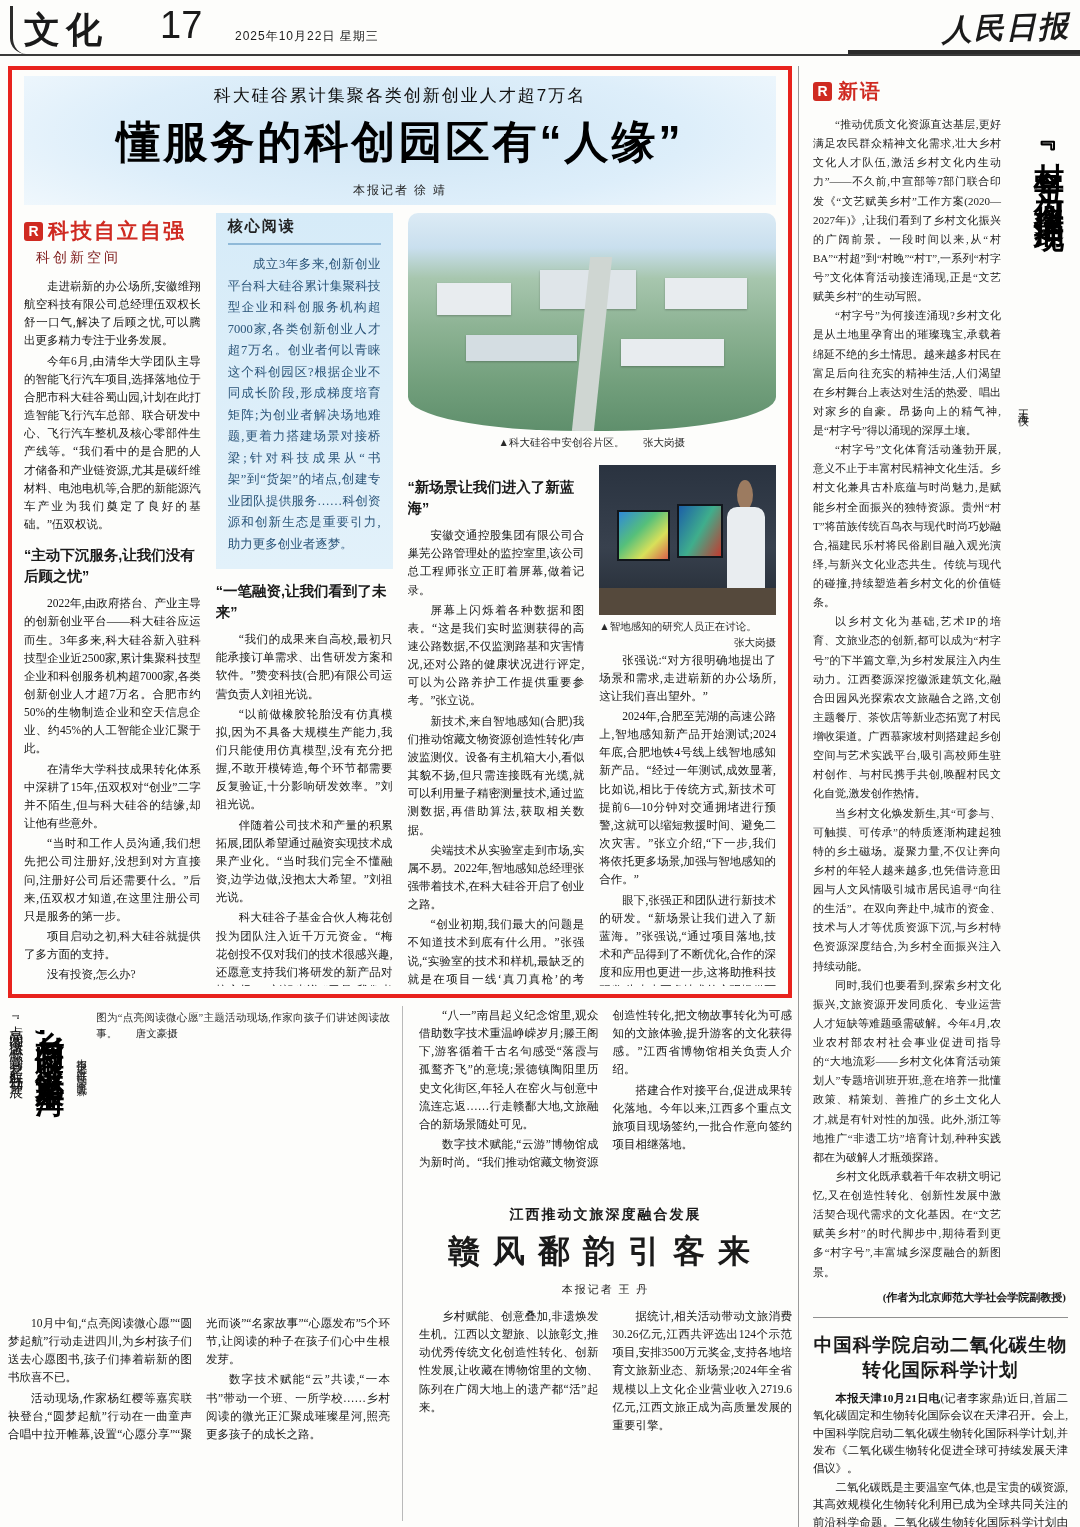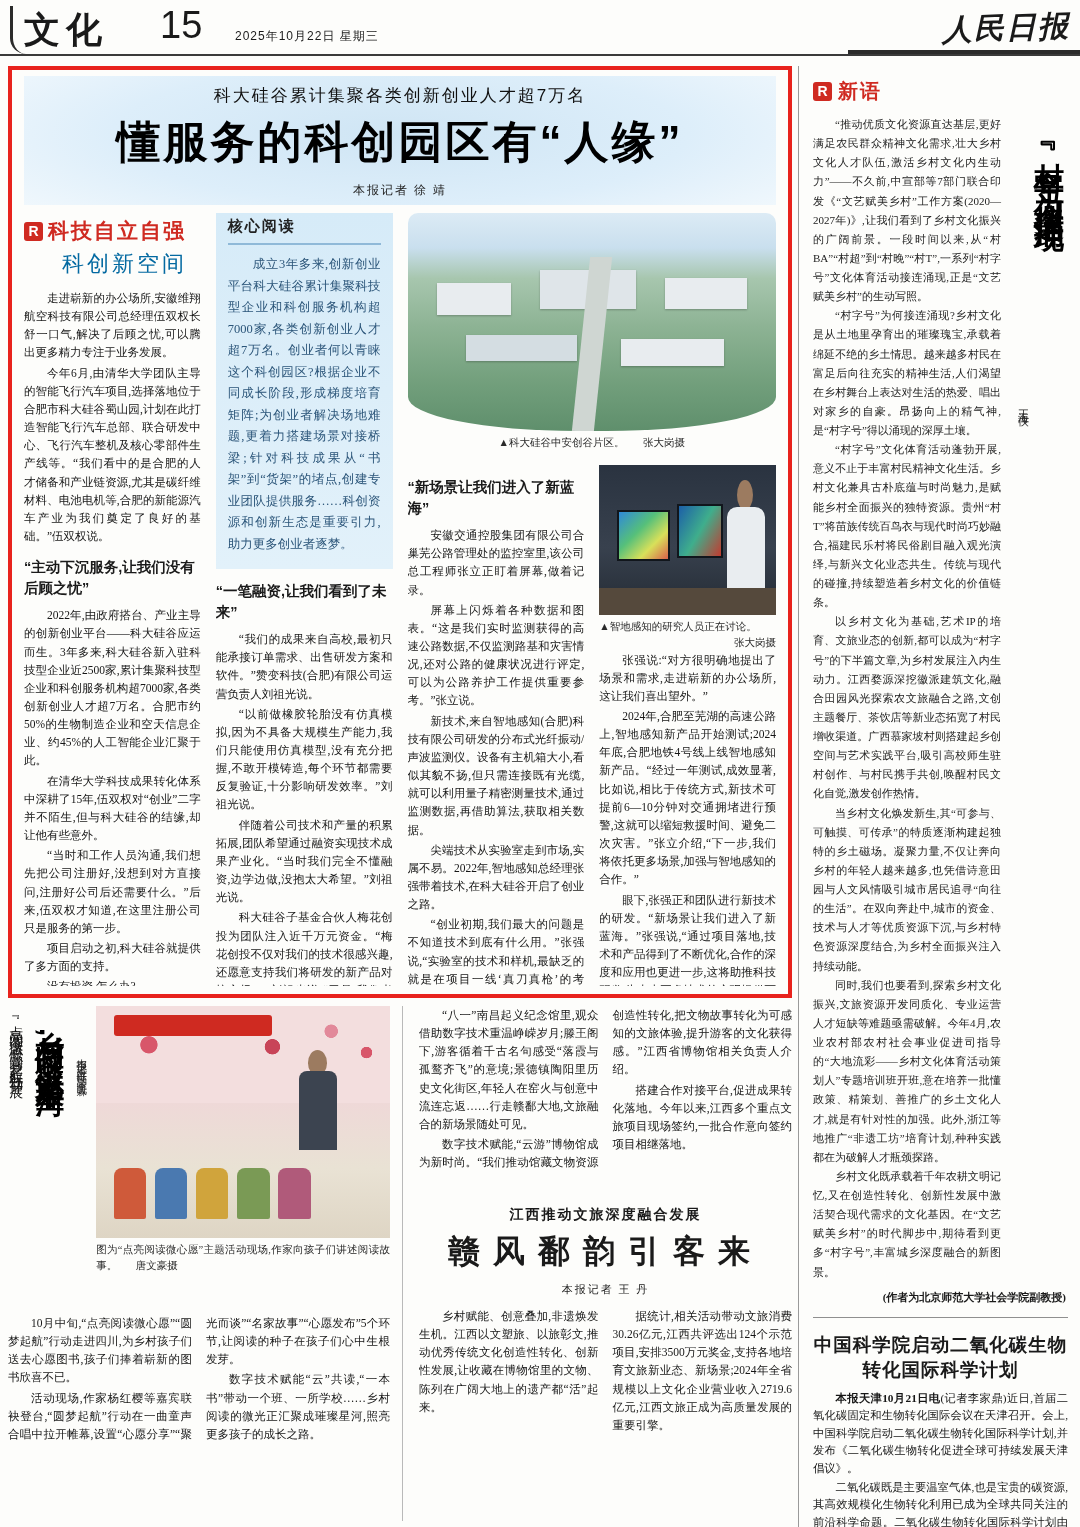--- a/index.html
+++ b/index.html
@@ -48,21 +48,21 @@
   .subhead { font-weight:bold; font-size:14.5px; line-height:1.45; margin:12px 0 7px;
     font-family:"Liberation Sans","DejaVu Sans",sans-serif; }
   
   .series-label { margin:4px 0 10px; }
   .series-line1 { display:flex; align-items:center; gap:5px; }
   .r-logo { display:inline-block; width:19px; height:19px; background:#cf2a21; color:#fff;
     font-weight:bold; font-size:14px; text-align:center; line-height:19px; border-radius:3px;
     font-family:"Liberation Sans","DejaVu Sans",sans-serif; }
   .series-t1 { color:#cf2a21; font-weight:bold; font-size:21px; letter-spacing:2px;
     font-family:"Liberation Sans","DejaVu Sans",sans-serif; }
-  .series-t2 { color:#0369a1; font-size:22px; letter-spacing:3px; margin:4px 0 0 38px;
+  .series-t2 { color:#7f1d1d; font-size:14px; letter-spacing:3px; margin:4px 0 0 12px;
     font-family:"Liberation Sans","DejaVu Sans",sans-serif; }
   
   .core-panel { background:linear-gradient(180deg,#d6ebf8,#e2f1fa); padding:4px 12px 14px; margin-bottom:4px; }
   .core-title { font-weight:bold; font-size:15px; color:#222; letter-spacing:2px;
     font-family:"Liberation Sans","DejaVu Sans",sans-serif; }
   .core-rule { height:2px; background:#8fb9d8; margin:7px 0 9px; }
   .core-body { font-size:12.5px; line-height:1.72; color:#2b5579; text-align:justify; text-indent:2em; }
   
   .photo-art { position:relative; overflow:hidden; }
   .photo1-art { height:218px; border-radius:10px 10px 46% 46% / 10px 10px 34px 34px;
@@ -107,21 +107,21 @@
   .dateline { font-weight:bold; }
   
   .bottom-row { display:flex; flex:1; margin:6px 6px 6px 8px; gap:12px; overflow:hidden; }
   .village { width:382px; display:flex; flex-direction:column; overflow:hidden; }
   .vr-top { display:flex; gap:8px; height:302px; }
   .v-kicker { writing-mode:vertical-rl; font-size:14px; letter-spacing:4px; line-height:1.2; color:#111;
     font-family:"Liberation Sans","DejaVu Sans",sans-serif; padding-top:4px; }
   .v-headline { writing-mode:vertical-rl; font-size:29px; font-weight:900; letter-spacing:5px; line-height:1.15;
     color:#000; font-family:"Liberation Sans","DejaVu Sans",sans-serif; padding-top:2px; }
   .v-byline { writing-mode:vertical-rl; font-size:10.5px; letter-spacing:2px; color:#222; padding-top:44px; }
-  .photo3-stack { flex:1; display:flex; flex-direction:column; }
+  .photo3-stack { flex:1; display:flex; flex-direction:row; }
   .photo3-art { height:232px; background:linear-gradient(180deg,#f3e4e0 0%,#efd8d8 40%,#e9e2d4 70%,#ded5c4 100%); }
   .heartwall { position:absolute; left:0; top:0; right:0; height:42%;
     background:radial-gradient(circle 9px at 18% 40%, #d8566a 92%, transparent), radial-gradient(circle 7px at 38% 24%, #e2899a 92%, transparent),
                radial-gradient(circle 8px at 60% 42%, #c84458 92%, transparent), radial-gradient(circle 7px at 80% 26%, #e2899a 92%, transparent),
                radial-gradient(circle 6px at 92% 48%, #d8566a 92%, transparent), #f3dede; }
   .banner { position:absolute; left:6%; top:4%; width:54%; height:9%; background:#cf2a21; border-radius:3px; }
   .speaker { position:absolute; right:18%; top:28%; width:13%; height:34%; background:#3c4450; border-radius:8px 8px 0 0; }
   .speaker-head { position:absolute; right:21.5%; top:19%; width:6.5%; height:11%; background:#9c7b60; border-radius:50%; }
   .kid { position:absolute; bottom:8%; width:11%; height:22%; border-radius:8px 8px 2px 2px; }
   .kid.k1 { left:6%;  background:#cf5a3a; } .kid.k2 { left:20%; background:#4a79b0; }
@@ -140,21 +140,21 @@
   .jx-bottom { flex:1; column-count:2; column-gap:14px; overflow:hidden; }
 </style>
 </head>
 <body>
 
 <div class="page">
 
   <header class="page-header">
     <div class="corner-bracket"></div>
     <span class="section-title">文化</span>
-    <span class="page-num">15</span>
+    <span class="page-num">17</span>
     <span class="page-date">2025年10月22日 星期三</span>
     <span class="masthead">人民日报</span>
     <div class="header-rule"></div>
     <div class="masthead-rule"></div>
   </header>
 
   <div class="content">
 
     <div class="main-area">
 
@@ -211,21 +211,21 @@
             <div class="caption-line">
               <span>▲科大硅谷中安创谷片区。</span>
               <span class="caption-credit">张大岗摄</span>
             </div>
           </div>
 
           <div class="col-c3">
             <div class="subhead">“新场景让我们进入了新蓝海”</div>
             <p class="body-p">安徽交通控股集团有限公司合巢芜公路管理处的监控室里,该公司总工程师张立正盯着屏幕,做着记录。</p>
             <p class="body-p">屏幕上闪烁着各种数据和图表。“这是我们实时监测获得的高速公路数据,不仅监测路基和灾害情况,还对公路的健康状况进行评定,可以为公路养护工作提供重要参考。”张立说。</p>
-            <p class="body-p">新技术,来自智地感知(合肥)科技有限公司研发的分布式光纤振动/声波监测仪。设备有主机箱大小,看似其貌不扬,但只需连接既有光缆,就可以利用量子精密测量技术,通过监测数据,再借助算法,获取相关数据。</p>
+            <p class="body-p">新技术,来自智地感知(合肥)我们推动馆藏文物资源创造性转化/声波监测仪。设备有主机箱大小,看似其貌不扬,但只需连接既有光缆,就可以利用量子精密测量技术,通过监测数据,再借助算法,获取相关数据。</p>
             <p class="body-p">尖端技术从实验室走到市场,实属不易。2022年,智地感知总经理张强带着技术,在科大硅谷开启了创业之路。</p>
             <p class="body-p">“创业初期,我们最大的问题是不知道技术到底有什么用。”张强说,“实验室的技术和样机,最缺乏的就是在项目一线‘真刀真枪’的考验。”</p>
           </div>
 
           <div class="col-c4">
             <div class="photo-art photo2-art">
               <div class="monitor m1"></div>
               <div class="monitor m2"></div>
               <div class="labhead"></div>
               <div class="labcoat"></div>

